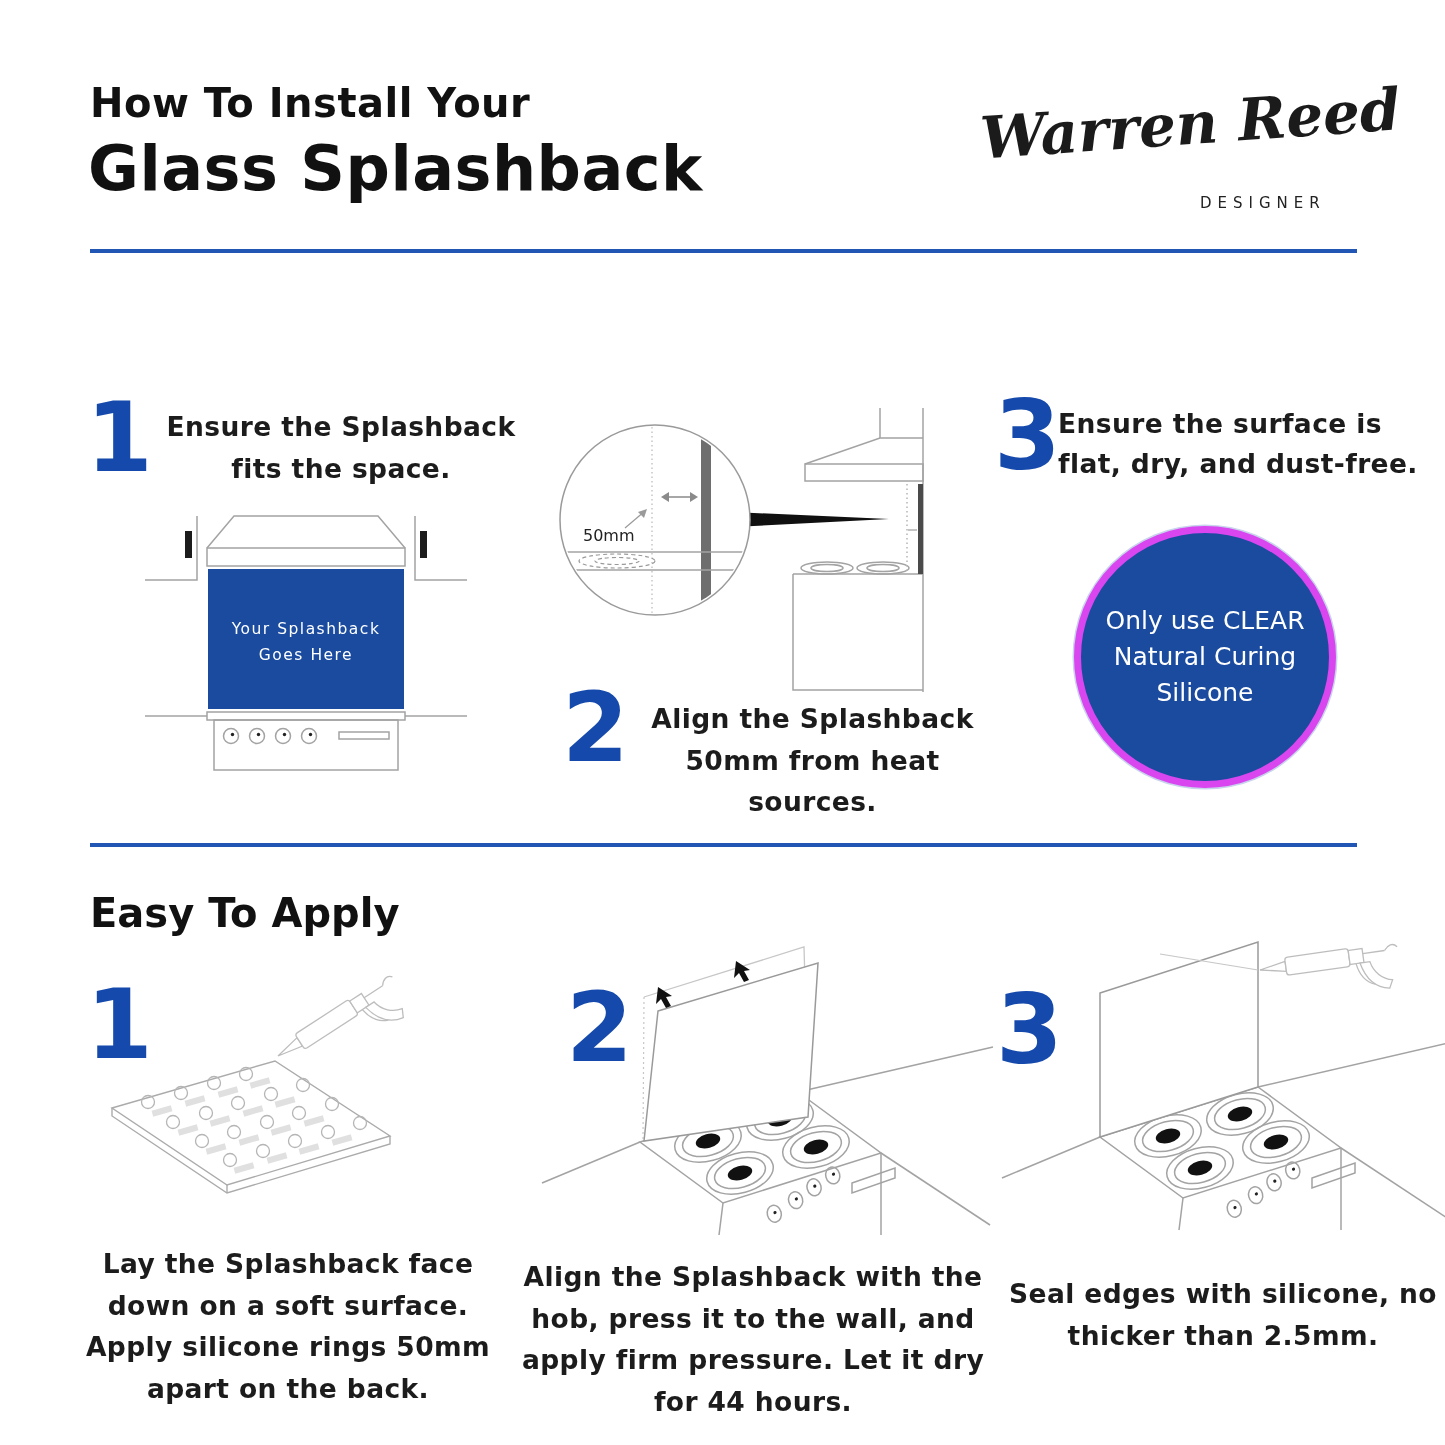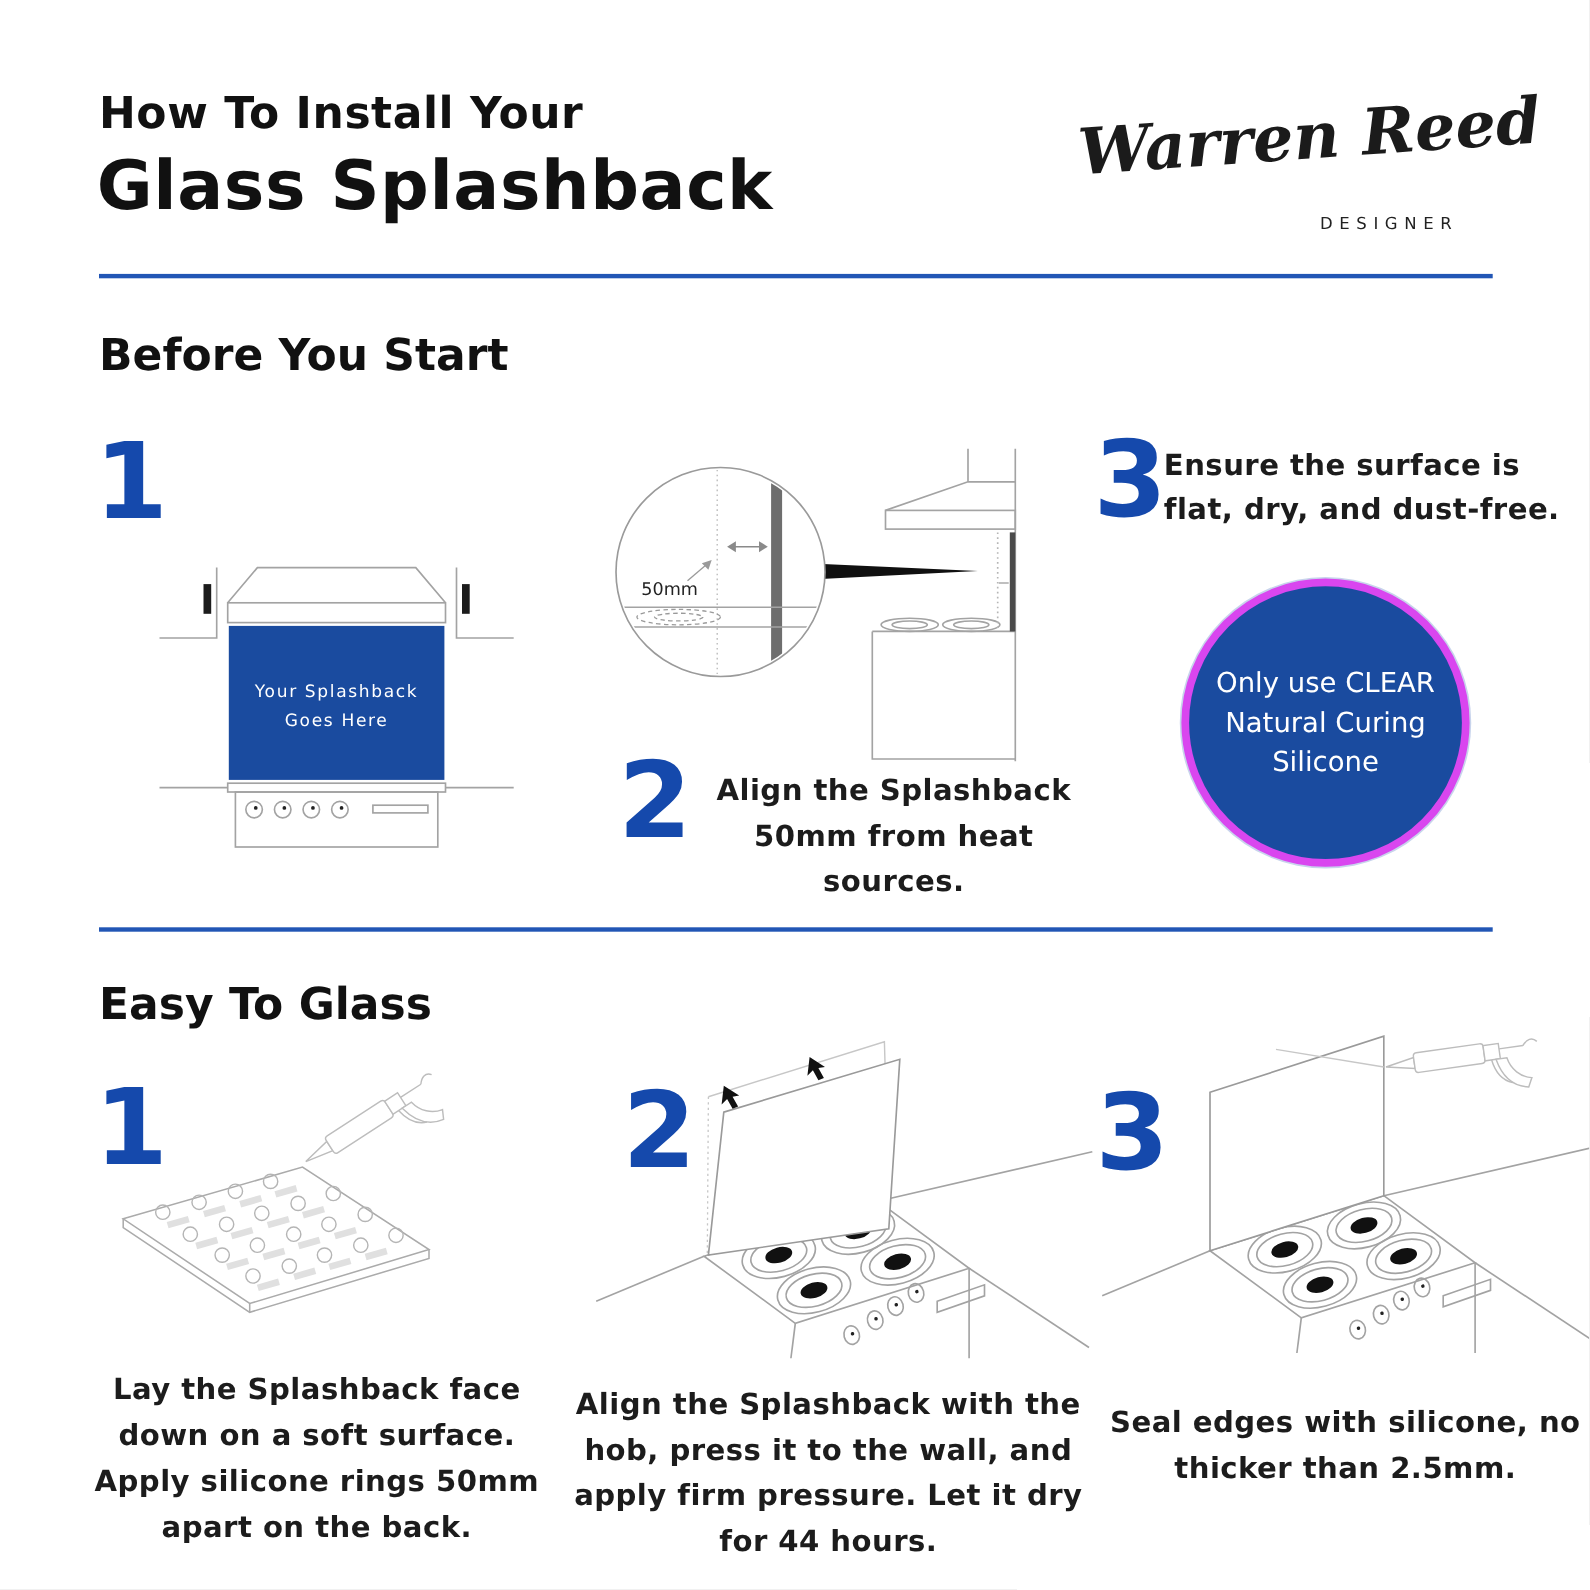--- a/index.html
+++ b/index.html
@@ -47,23 +47,23 @@
   <div class="abs title-small" style="left:90px;top:80px;">How To Install Your</div>
   <div class="abs title-big" style="left:88px;top:132px;">Glass Splashback</div>
 
   <div class="abs" style="left:950px;top:68px;width:420px;height:150px;">
     <div class="abs logo-script" style="left:30px;top:22px;">Warren Reed</div>
     <div class="abs logo-sub" style="left:250px;top:126px;">DESIGNER</div>
   </div>
 
   <div class="abs divider" style="left:90px;top:249px;width:1267px;"></div>
 
-  <div class="abs section-heading" style="left:90px;top:300px;">Before You Start</div>
 
   <div class="abs step-num" style="left:86px;top:398px;">1</div>
+  <div class="abs caption center" style="left:158px;top:406px;width:366px;">Ensure the Splashback fits the space.</div>
 
   <svg class="abs" style="left:130px;top:483px;" width="400" height="340" viewBox="0 0 400 340">
     <g stroke="#a3a3a3" stroke-width="1.5" fill="none">
       <path d="M15,97 H67 V33"></path>
       <path d="M337,97 H285 V33"></path>
       <path d="M77,65 L104,33 H248 L275,65"></path>
       <rect x="77" y="65" width="198" height="18"></rect>
       <line x1="15" y1="233" x2="337" y2="233"></line>
       <rect x="77" y="229" width="198" height="8" fill="#ffffff"></rect>
       <rect x="84" y="237" width="184" height="50"></rect>
@@ -132,21 +132,21 @@
   <div class="abs step-num" style="left:562px;top:688px;">2</div>
   <div class="abs caption center" style="left:640px;top:698px;width:345px;">Align the Splashback 50mm from heat sources.</div>
 
   <div class="abs step-num" style="left:994px;top:396px;">3</div>
   <div class="abs caption" style="left:1058px;top:404px;width:380px;line-height:1.5;">Ensure the surface is flat, dry, and dust-free.</div>
 
   <div class="abs badge" style="left:1074px;top:526px;width:262px;height:262px;">Only use CLEAR Natural Curing Silicone</div>
 
   <div class="abs divider" style="left:90px;top:843px;width:1267px;"></div>
 
-  <div class="abs section-heading" style="left:90px;top:890px;">Easy To Glass</div>
+  <div class="abs section-heading" style="left:90px;top:890px;">Easy To Apply</div>
 
   <div class="abs step-num" style="left:86px;top:985px;">1</div>
   <div class="abs step-num" style="left:566px;top:988px;">2</div>
   <div class="abs step-num" style="left:996px;top:990px;">3</div>
 
   <svg width="0" height="0" style="position:absolute">
     <defs>
       <g id="gun" stroke="#bdbdbd" stroke-width="1.3" fill="#ffffff">
         <polygon points="0,0 26,-5 26,5"></polygon>
         <rect x="26" y="-9" width="64" height="18" rx="3"></rect>

